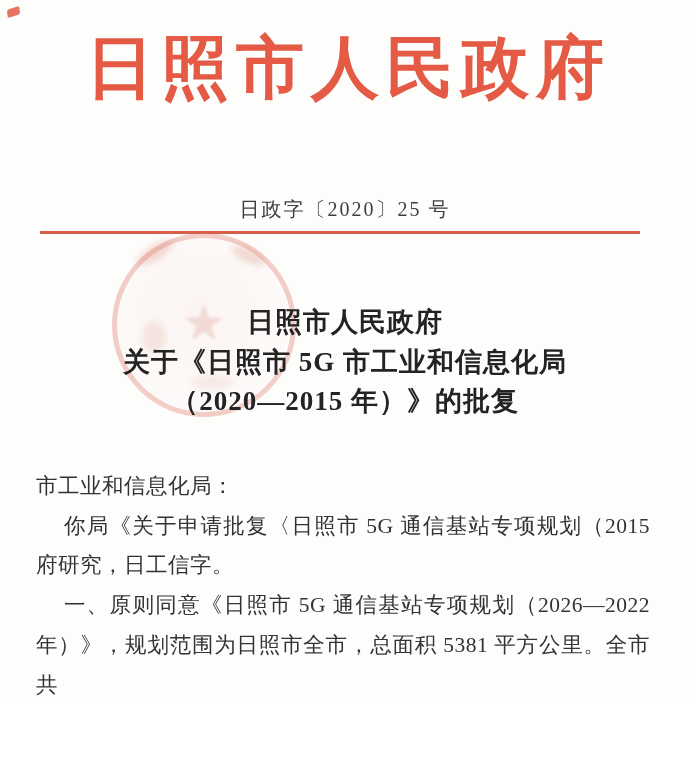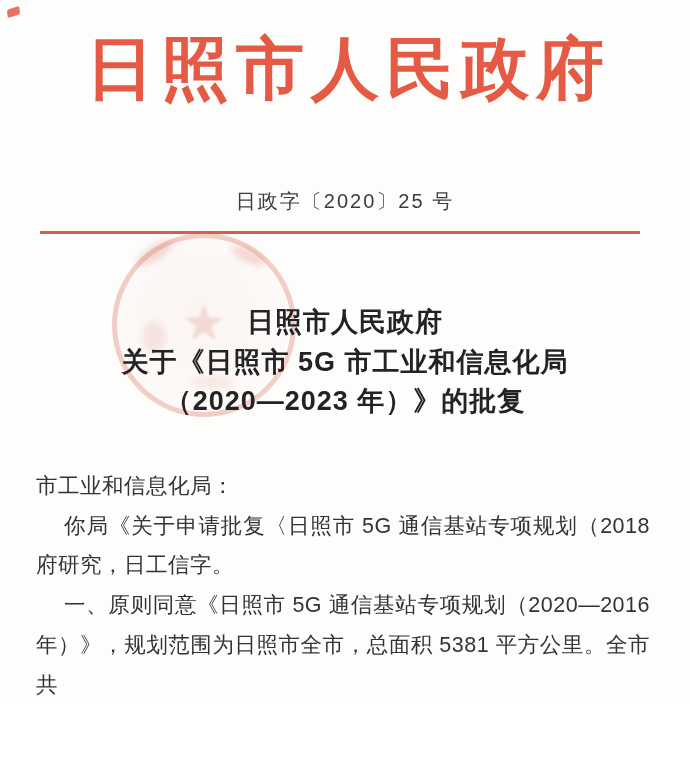--- a/index.html
+++ b/index.html
@@ -2,21 +2,21 @@
 <html><head>
 <meta charset="utf-8">
 <style>
   html, body { margin: 0; padding: 0; background: #ffffff; }
   .page {
     position: relative;
     width: 690px;
     height: 697px;
     background: #fdfdfc;
     overflow: hidden;
-    font-family: Liberation Sans, sans-serif;
+    font-family: Liberation Serif, serif;
   }
 
   
   .corner-mark {
     position: absolute;
     left: 7px; top: 8px;
     width: 13px; height: 8px;
     background: #e4604a;
     border-radius: 2px;
     transform: rotate(-18deg) skewX(-12deg);
@@ -35,21 +35,21 @@
     font-weight: 700;
     letter-spacing: 7px;
     color: #e45a45;
     line-height: 1.25;
     white-space: nowrap;
   }
 
   
   .doc-number {
     position: absolute;
-    top: 188px; left: 0;
+    top: 196px; left: 0;
     width: 100%;
     text-align: center;
     font-size: 20px;
     letter-spacing: 2px;
     color: #3c3c3c;
   }
 
   
   .red-line {
     position: absolute;
@@ -141,25 +141,25 @@
     <div class="seal-star">★</div>
     <div class="seal-smudge sm1"></div>
     <div class="seal-smudge sm2"></div>
     <div class="seal-smudge sm3"></div>
     <div class="seal-smudge sm4"></div>
   </div>
 
   <div class="doc-title">
     <div>日照市人民政府</div>
     <div>关于《日照市 5G 市工业和信息化局</div>
-    <div>（2020—2023 年）》的批复</div>
+    <div>（2020—2015 年）》的批复</div>
   </div>
 
   <div class="body-block">
     <div class="bline plain">市工业和信息化局：</div>
-    <div class="bline indent">你局《关于申请批复〈日照市 5G 通信基站专项规划（2018</div>
+    <div class="bline indent">你局《关于申请批复〈日照市 5G 通信基站专项规划（2015</div>
     <div class="bline plain">府研究，日工信字。</div>
-    <div class="bline indent">一、原则同意《日照市 5G 通信基站专项规划（2020—2016</div>
+    <div class="bline indent">一、原则同意《日照市 5G 通信基站专项规划（2026—2022</div>
     <div class="bline">年）》，规划范围为日照市全市，总面积 5381 平方公里。全市共</div>
 
   </div>
 
 </div>
 
 </body></html>

